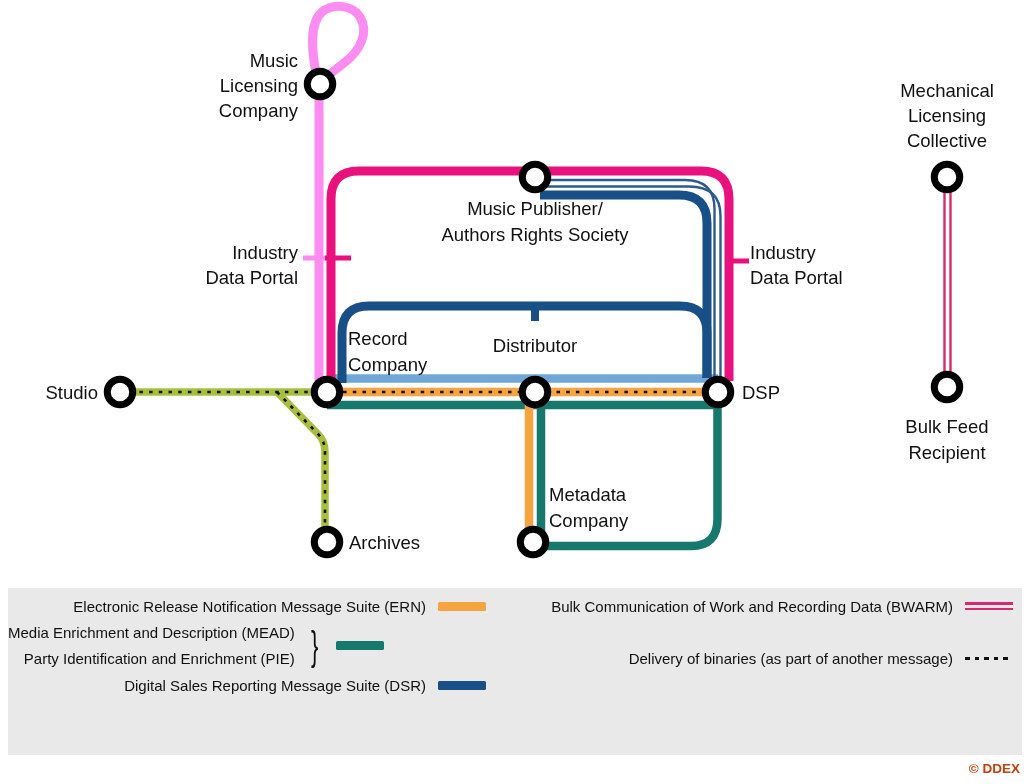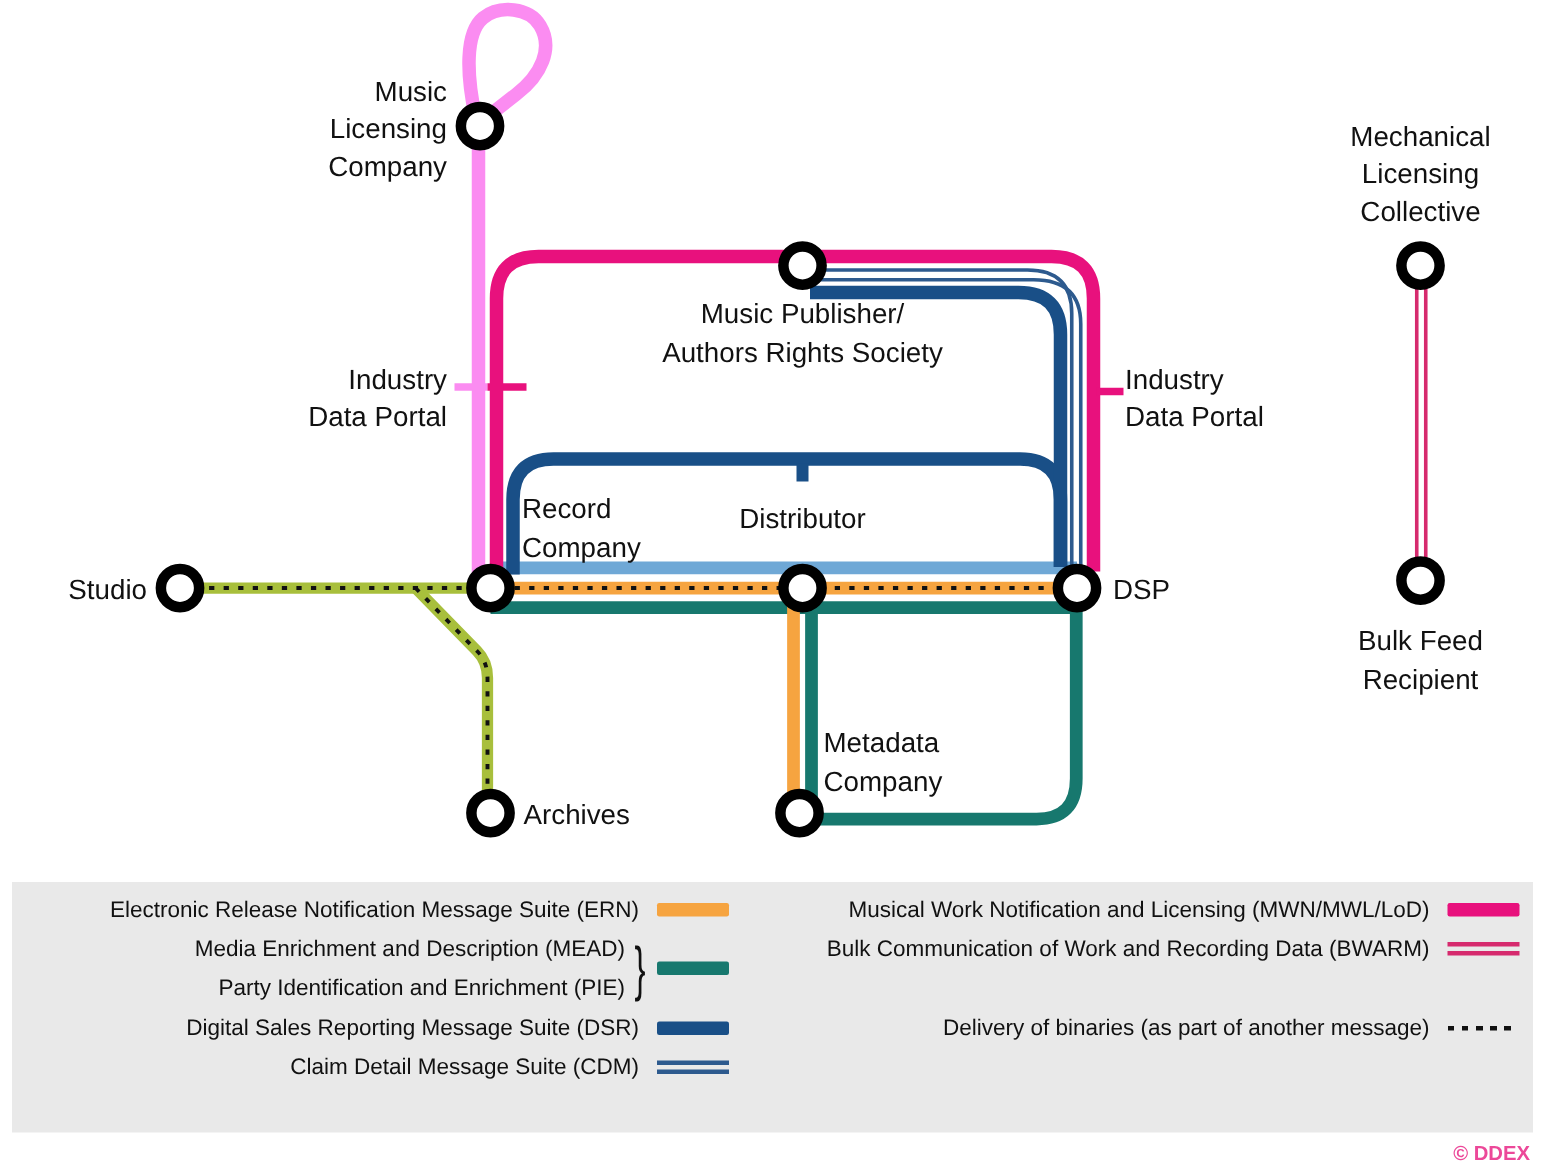--- a/index.html
+++ b/index.html
@@ -18,28 +18,28 @@
   .lcol.left{left:0;width:478px}
   .lcol.right{right:9px;width:520px}
   .lrow{height:26.4px;display:flex;align-items:center;justify-content:flex-end;gap:12px}
   .lspacer{height:26.4px}
   .llabel{font-size:15px;color:#111;white-space:nowrap;line-height:1}
   .lswatch{width:48px;flex:0 0 48px;display:flex;flex-direction:column;justify-content:center;align-items:stretch}
   .sw-solid{height:9px;border-radius:1.5px}
   .sw-stripe{height:2.6px}
   .sw-stripe + .sw-stripe{margin-top:3.4px}
   .sw-dotted{height:3px;width:44px;align-self:flex-start}
-  .group-row{height:52.8px;display:flex;align-items:center;justify-content:flex-end;gap:8px}
+  .group-row{height:52.8px;display:flex;align-items:center;justify-content:flex-start;gap:18px}
   .glabels{display:flex;flex-direction:column;align-items:flex-end}
   .glabels .llabel{height:26.4px;display:flex;align-items:center}
   .brace{
     font-size:40px;line-height:1;color:#111;display:inline-block;
     transform:scaleX(.55);margin:0 -3px 0 -5px;font-weight:400;
   }
-  .copyright{position:absolute;right:10px;top:761px;font-size:13.5px;font-weight:600;color:#ec4899}
+  .copyright{position:absolute;right:10px;top:761px;font-size:13.5px;font-weight:600;color:#c2410c}
 </style>
 </head>
 <body>
 
 <div class="stage">
   <svg id="map" width="1030" height="588" viewBox="0 0 1030 588">
       <path d="M 120 392 H 327" fill="none" stroke="#A8BF3C" stroke-width="7.5"></path>
       <path d="M 277 392 L 318 434 Q 325 441 325 452 V 530" fill="none" stroke="#A8BF3C" stroke-width="7.5"></path>
       <path d="M 327 378.5 H 718" fill="none" stroke="#6FA8D6" stroke-width="8.5"></path>
       <path d="M 327 405 H 718" fill="none" stroke="#17786E" stroke-width="8.5"></path>
@@ -103,35 +103,22 @@
           <span class="lswatch">
             <span class="sw-solid" style="background: rgb(23, 120, 110);"></span>
           </span>
         </div>
         <div class="lrow">
           <span class="llabel">Digital Sales Reporting Message Suite (DSR)</span>
           <span class="lswatch">
             <span class="sw-solid" style="background: rgb(25, 79, 135);"></span>
           </span>
         </div>
-        <div class="lrow">
-          <span class="llabel">Claim Detail Message Suite (CDM)</span>
-          <span class="lswatch">
-            <span class="sw-stripe" style="background: rgb(45, 90, 142);"></span>
-            <span class="sw-stripe" style="background: rgb(45, 90, 142);"></span>
-          </span>
-        </div>
       </div>
     <div class="lcol right" id="legend-right">
-        <div class="lrow">
-          <span class="llabel">Musical Work Notification and Licensing (MWN/MWL/LoD)</span>
-          <span class="lswatch">
-            <span class="sw-solid" style="background: rgb(232, 17, 125);"></span>
-          </span>
-        </div>
         <div class="lrow">
           <span class="llabel">Bulk Communication of Work and Recording Data (BWARM)</span>
           <span class="lswatch">
             <span class="sw-stripe" style="background: rgb(214, 42, 110);"></span>
             <span class="sw-stripe" style="background: rgb(214, 42, 110);"></span>
           </span>
         </div>
         <div class="lspacer"></div>
         <div class="lrow">
           <span class="llabel">Delivery of binaries (as part of another message)</span>

